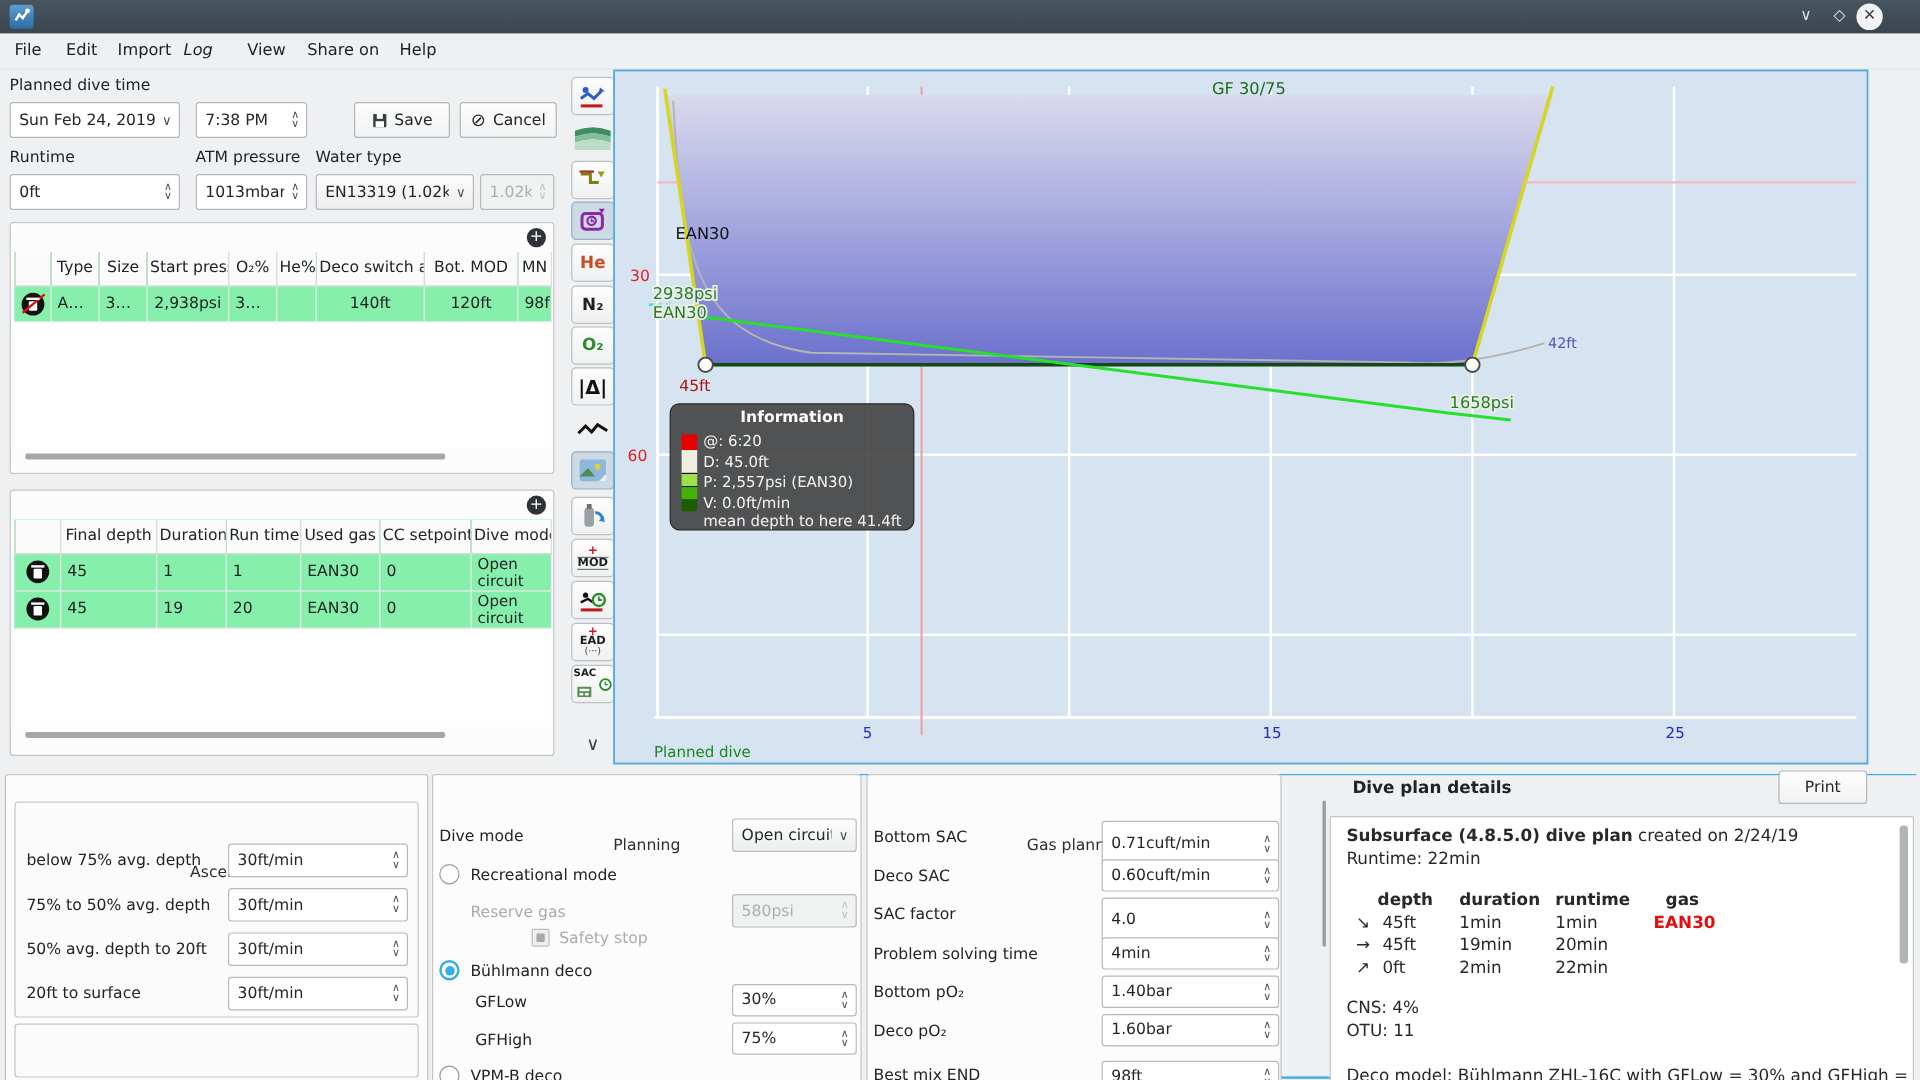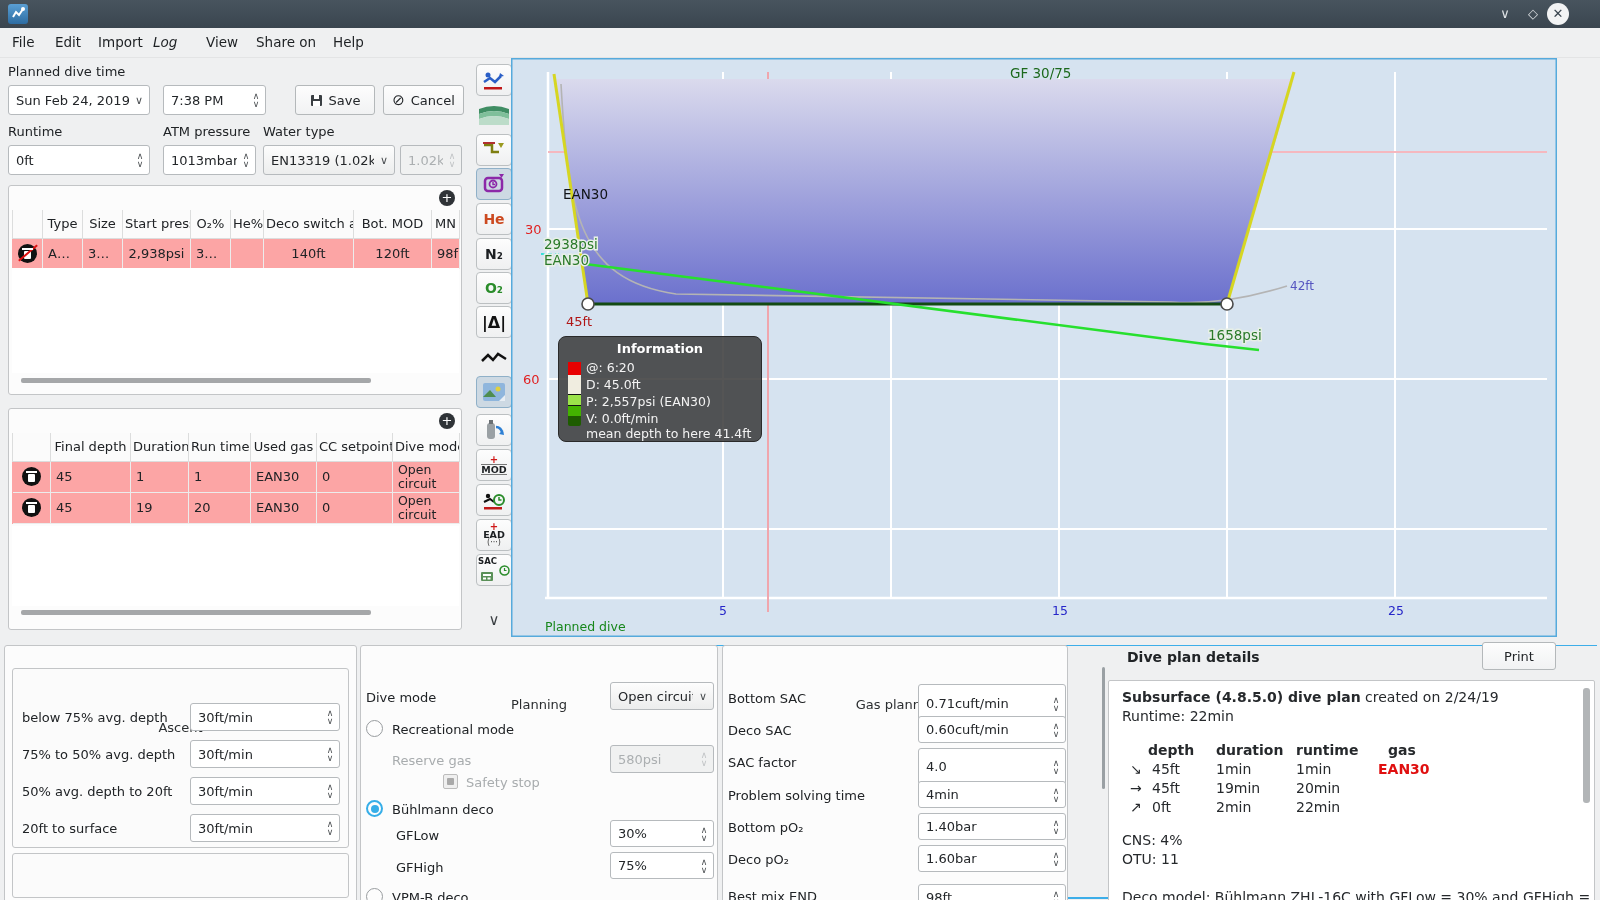--- a/index.html
+++ b/index.html
@@ -23,21 +23,21 @@
   .spin .arr{width:18px;display:flex;flex-direction:column;align-items:center;justify-content:center;color:#4a4e51;font-size:9px;line-height:8px;}
   .combo .c{width:20px;color:#4a4e51;font-size:11px;text-align:center;}
   .combo.raised{background:linear-gradient(#fdfdfd,#eceded);}
   .dis{background:#f0f1f1 !important;color:#abafb1 !important;}
   .dis .arr,.dis .c{color:#c0c3c5 !important;}
   
   .gb{position:absolute;background:#fcfcfc;border:1px solid #c3c5c7;border-radius:3px;}
   .gb-title{position:absolute;left:0;right:0;top:3px;text-align:center;font-size:13px;color:#2b2e30;margin-top:48px;}
   .plus{position:absolute;width:16px;height:16px;border-radius:50%;background:#2f3337;color:#fff;font-size:13px;line-height:15px;text-align:center;}
   
-  table.grid{position:absolute;border-collapse:collapse;table-layout:fixed;font-size:13px;color:#202326;background:#fca5a5;}
+  table.grid{position:absolute;border-collapse:collapse;table-layout:fixed;font-size:13px;color:#202326;background:#86efac;}
   table.grid th{font-weight:normal;border:1px solid #dcdddd;border-top:none;background:#fbfbfb;height:28px;overflow:hidden;white-space:nowrap;padding:0 2px;}
   table.grid td{border-right:1px solid #ececec;border-bottom:1px solid #ececec;padding:1px 5px;overflow:hidden;white-space:nowrap;}
   .hscroll{position:absolute;height:5px;background:#a5a7a9;border-radius:2px;}
   .trash{position:relative;width:19px;height:19px;background:#111;border-radius:50%;margin:0 auto;}
   .trash::before{content:"";position:absolute;left:6px;top:7px;width:7px;height:8px;background:#fff;border-radius:1px;}
   .trash::after{content:"";position:absolute;left:4px;top:4px;width:11px;height:2px;background:#fff;}
   .slash-line{position:absolute;left:-2px;top:8px;width:24px;height:2px;background:#d11;transform:rotate(-40deg);}
   
   .tool{position:absolute;left:476px;width:36px;height:32px;background:linear-gradient(#fdfdfd,#eff0f1);border:1px solid #bcc0c2;border-radius:4px;display:flex;align-items:center;justify-content:center;}
   .tool.sel{background:#cdd9e3;border-color:#8fb0c8;}
@@ -86,21 +86,21 @@
   <span class="menuitem" style="left:256px;">Share on</span>
   <span class="menuitem" style="left:333px;">Help</span>
 </div>
 
 <div class="lbl" style="left:8px;top:64px;">Planned dive time</div>
 
 <div class="combo" style="left:8px;top:85px;width:142px;height:30px;">
   <span class="v">Sun Feb 24, 2019</span>
   <span class="c">∨</span>
 </div>
-<div class="spin" style="left:163px;top:85px;width:103px;height:30px;">
+<div class="spin" style="left:163px;top:85px;width:93px;height:30px;">
   <span class="v">7:38 PM</span>
   <span class="arr">
       <span>∧</span>
       <span>∨</span>
     </span>
 </div>
 <div class="btn" style="left:295px;top:85px;width:80px;height:30px;">
   <svg width="13" height="13">
       <rect x="1" y="1" width="11" height="11" fill="#3a3f43" rx="1"></rect>
       <rect x="4" y="1" width="5" height="4" fill="#fff"></rect>

